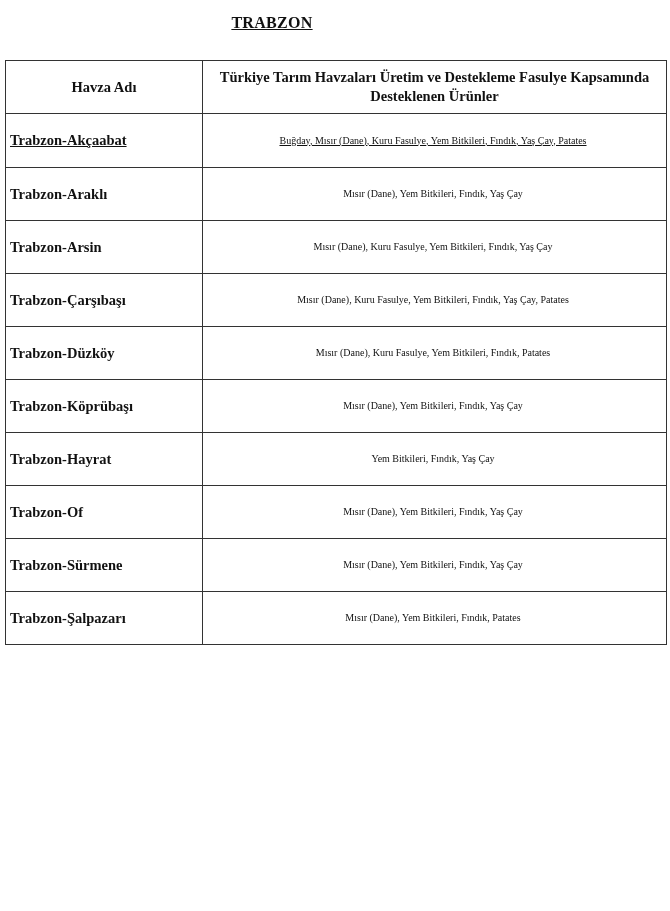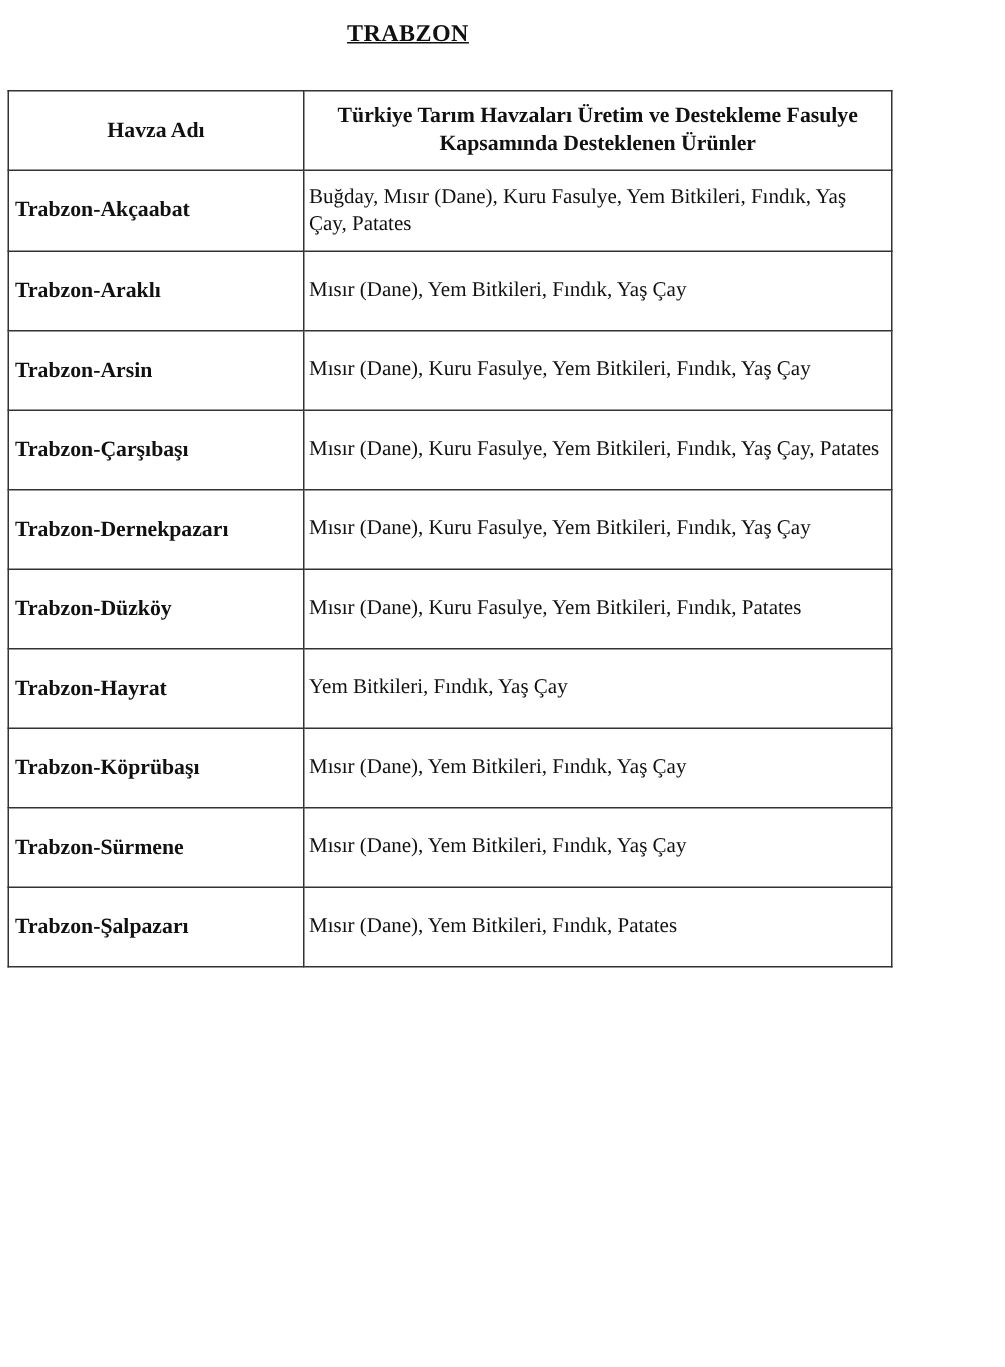--- a/index.html
+++ b/index.html
@@ -1,27 +1,27 @@
 <!DOCTYPE html>
 <html><head>
   <meta charset="utf-8">
   <style>
     html, body { margin: 0; padding: 0; background: #ffffff; }
     body { width: 670px; height: 911px; position: relative; overflow: hidden;
            font-family: "Liberation Serif", "DejaVu Serif", serif; color: #111; }
     .title { position: absolute; top: 14px; left: 0; width: 544px; text-align: center;
              font-weight: bold; font-size: 16px; text-decoration: underline; letter-spacing: 0.3px; }
-    table { position: absolute; top: 60px; left: 5px; width: 590px; border-collapse: collapse; table-layout: fixed; }
+    table { position: absolute; top: 60px; left: 5px; width: 662px; border-collapse: collapse; table-layout: fixed; }
     td, th { border: 1px solid #333; padding: 0 6px; vertical-align: middle; }
     col.c1 { width: 197px; }
     th { height: 52px; font-weight: bold; font-size: 14.5px; text-align: center; line-height: 19px; }
     td.name { font-weight: bold; font-size: 14.5px; padding-left: 4px; }
-    td.prod { font-size: 14px; padding-left: 3px; line-height: 18px; }
+    td.prod { font-size: 10px; padding-left: 3px; line-height: 18px; text-align: center; }
     tr.r td { height: 52px; }
-    tr.r.first td { height: 53px; }
+    tr.r.first td { height: 53px; text-decoration: underline; }
   </style>
 </head>
 <body>
 
 <div class="title">TRABZON</div>
 
 <table>
   <colgroup>
       <col class="c1">
       <col class="c2">
@@ -43,33 +43,33 @@
     </tr>
     <tr class="r">
       <td class="name">Trabzon-Arsin</td>
       <td class="prod">Mısır (Dane), Kuru Fasulye, Yem Bitkileri, Fındık, Yaş Çay</td>
     </tr>
     <tr class="r">
       <td class="name">Trabzon-Çarşıbaşı</td>
       <td class="prod">Mısır (Dane), Kuru Fasulye, Yem Bitkileri, Fındık, Yaş Çay, Patates</td>
     </tr>
     <tr class="r">
-      <td class="name">Trabzon-Dernekpazarı</td>
-      <td class="prod">Mısır (Dane), Kuru Fasulye, Yem Bitkileri, Fındık, Yaş Çay</td>
+      <td class="name">Trabzon-Düzköy</td>
+      <td class="prod">Mısır (Dane), Kuru Fasulye, Yem Bitkileri, Fındık, Patates</td>
     </tr>
     <tr class="r">
-      <td class="name">Trabzon-Düzköy</td>
-      <td class="prod">Mısır (Dane), Kuru Fasulye, Yem Bitkileri, Fındık, Patates</td>
+      <td class="name">Trabzon-Köprübaşı</td>
+      <td class="prod">Mısır (Dane), Yem Bitkileri, Fındık, Yaş Çay</td>
     </tr>
     <tr class="r">
       <td class="name">Trabzon-Hayrat</td>
       <td class="prod">Yem Bitkileri, Fındık, Yaş Çay</td>
     </tr>
     <tr class="r">
-      <td class="name">Trabzon-Köprübaşı</td>
+      <td class="name">Trabzon-Of</td>
       <td class="prod">Mısır (Dane), Yem Bitkileri, Fındık, Yaş Çay</td>
     </tr>
     <tr class="r">
       <td class="name">Trabzon-Sürmene</td>
       <td class="prod">Mısır (Dane), Yem Bitkileri, Fındık, Yaş Çay</td>
     </tr>
     <tr class="r">
       <td class="name">Trabzon-Şalpazarı</td>
       <td class="prod">Mısır (Dane), Yem Bitkileri, Fındık, Patates</td>
     </tr>

